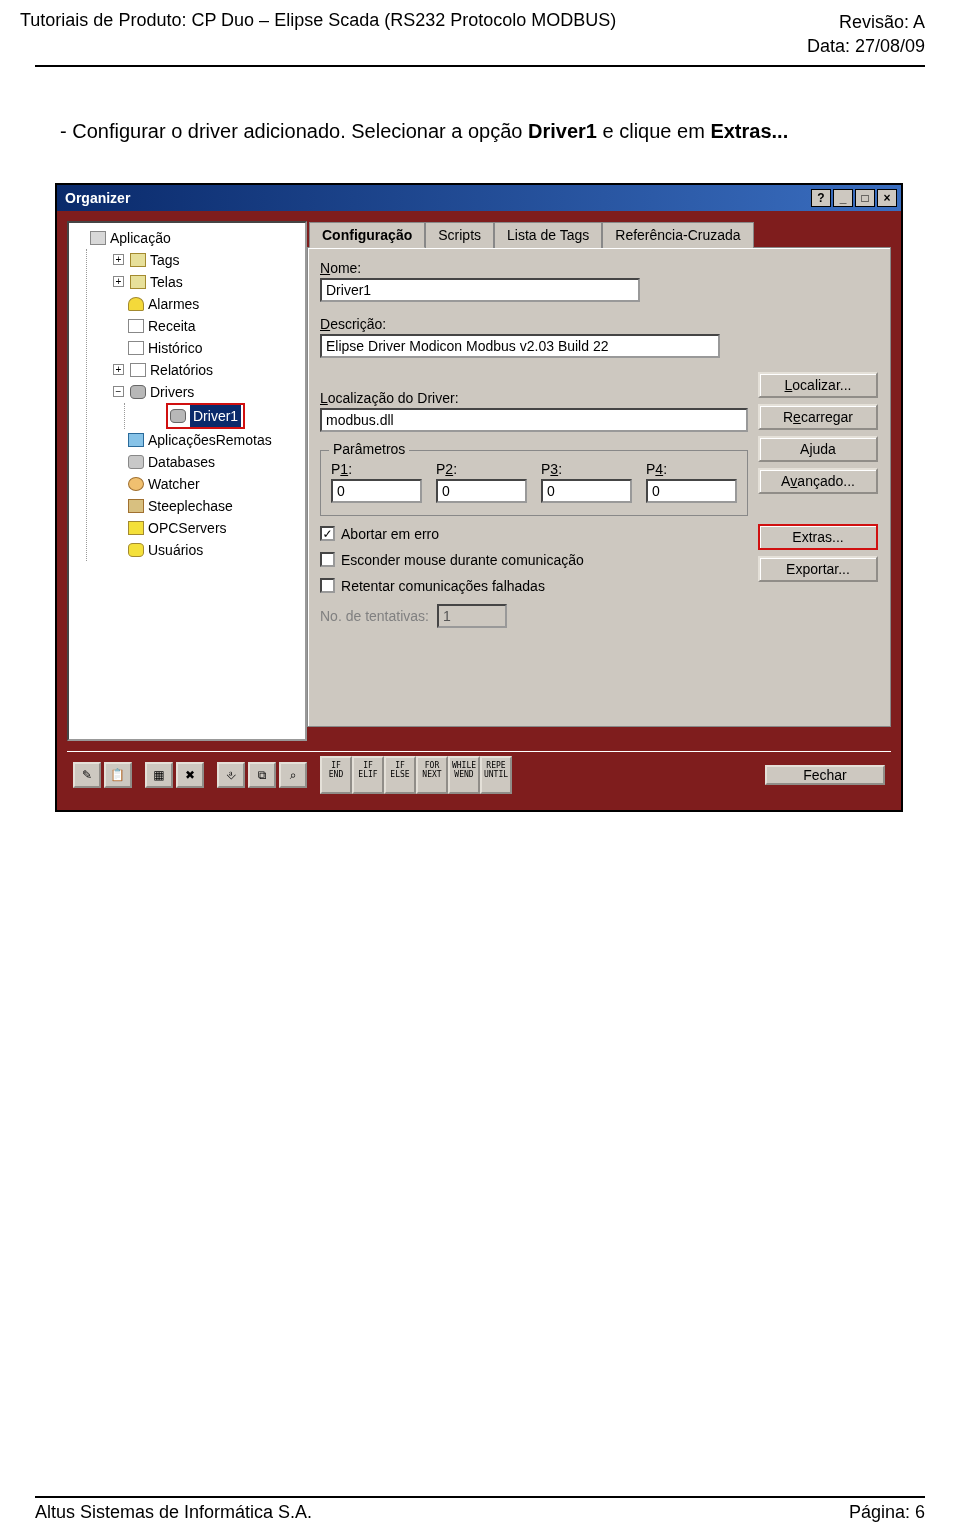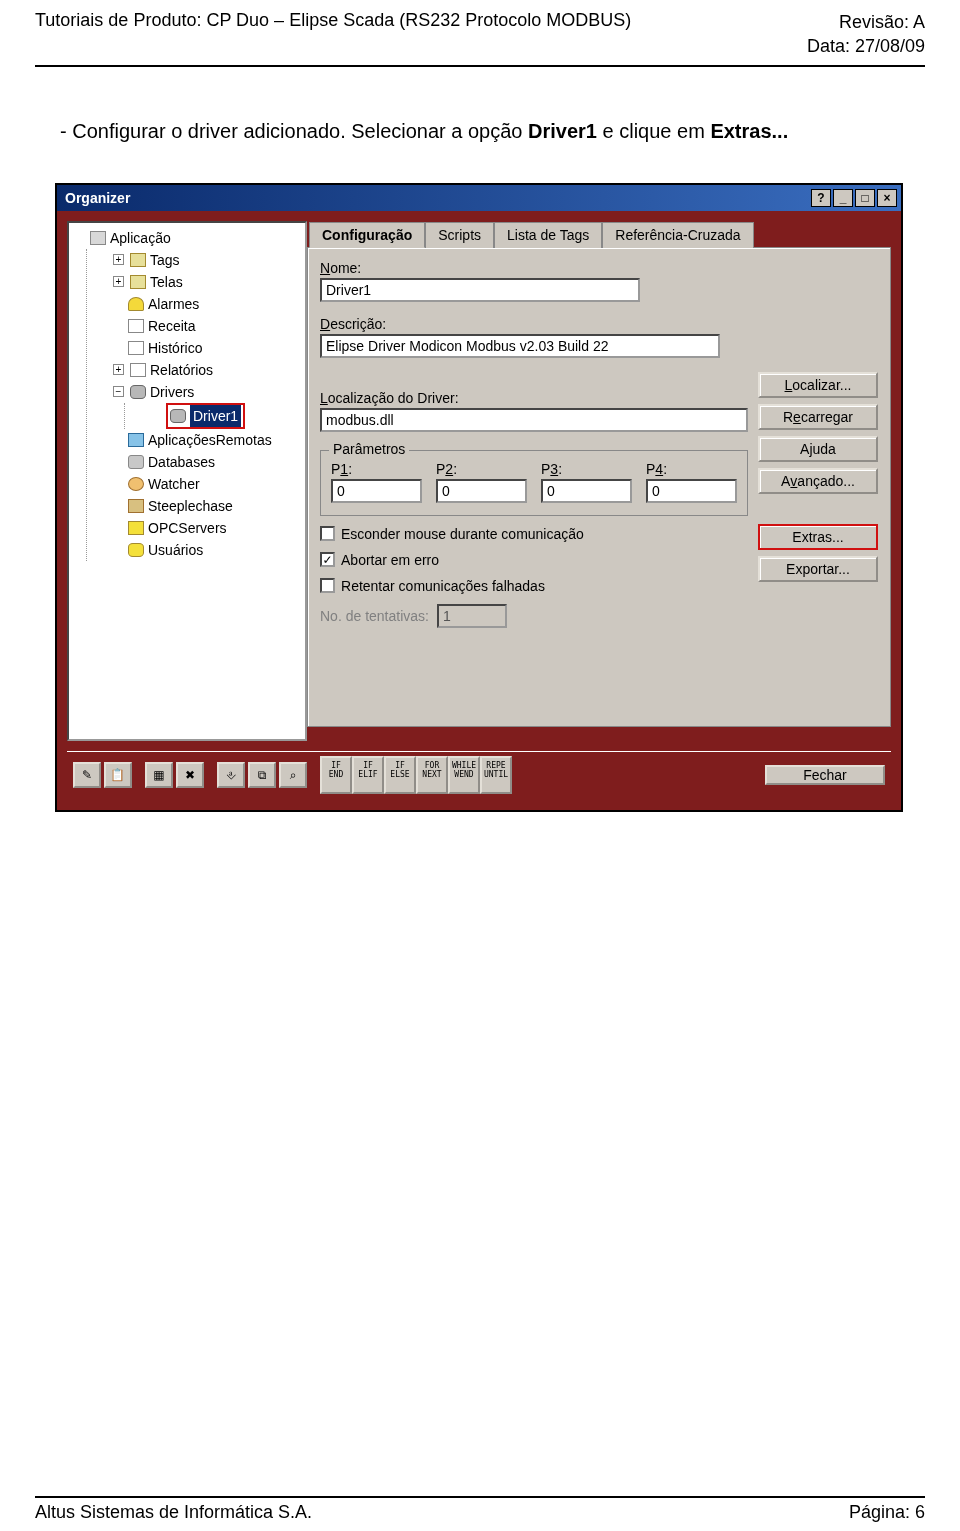--- a/index.html
+++ b/index.html
@@ -8,21 +8,21 @@
     font-family: Arial, sans-serif;
     background: #fff;
     color: #000;
     width: 960px;
     height: 1531px;
     position: relative;
   }
   .page-header {
     display: flex;
     justify-content: space-between;
-    padding: 10px 35px 4px 35px;
+    padding: 10px 35px 4px 20px;
     font-size: 18px;
   }
   .page-header .left { flex: 1; }
   .page-header .right { text-align: right; line-height: 1.35; }
   .hr-top { border: none; border-top: 2px solid #000; margin: 2px 35px 0 35px; }
   .page-footer {
     position: absolute;
     bottom: 8px;
     left: 35px; right: 35px;
     display: flex;
@@ -341,26 +341,26 @@
                     <input class="textfield" value="0" style="">
                   </div>
                   <div class="pcol">
                     <span class="lbl">P<span class="u">4</span>:</span>
                     <input class="textfield" value="0" style="">
                   </div>
                 </div>
               </div>
 
               <div class="chkrow">
+                <span class="chk on"></span>
+                <span><span class="u">A</span>bortar em erro</span>
+              </div>
+              <div class="chkrow">
                 <span class="chk"></span>
                 <span>Esconder <span class="u">m</span>ouse durante comunicação</span>
-              </div>
-              <div class="chkrow">
-                <span class="chk on"></span>
-                <span><span class="u">A</span>bortar em erro</span>
               </div>
               <div class="chkrow">
                 <span class="chk"></span>
                 <span><span class="u">R</span>etentar comunicações falhadas</span>
               </div>
               <div class="tentativas">
                 <span class="lbl2">No. de tentativas:</span>
                 <input class="textfield ro tf" disabled="" value="1" style="">
               </div>
             </div>

